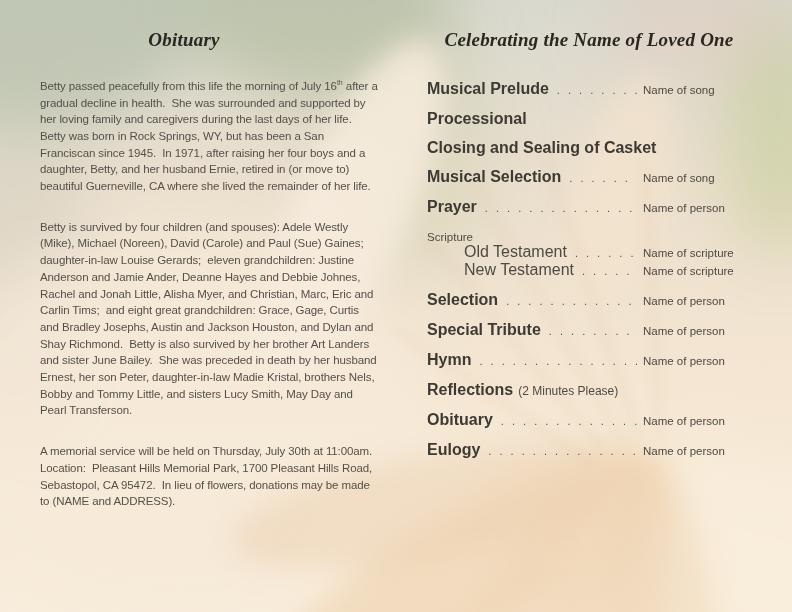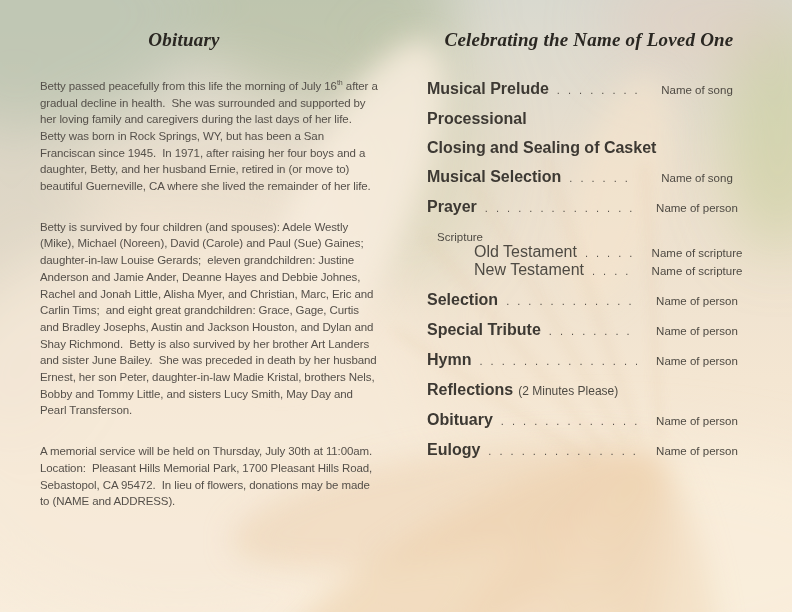--- a/index.html
+++ b/index.html
@@ -57,23 +57,22 @@
     margin:0 6px 0 8px;
     color:#57524b;
     font-size:11px;
   }
   .val {
     width:108px;
     flex-shrink:0;
     font-size:11.5px;
     color:#4e4a43;
     white-space:nowrap;
-    text-align:center;
-  }
-  .svc-group { margin-bottom:14px;margin-left:10px; }
+  }
+  .svc-group { margin-bottom:14px; }
   .svc-group .group-head { line-height:14px; }
   .sub-row { display:flex; align-items:baseline; line-height:15.6px; padding-left:37px; }
   .sub-row .sublbl { white-space:nowrap; flex-shrink:0; font-size:16px; color:#4e4a43; }
 </style>
 </head>
 <body>
 
 <svg class="bg-svg" width="792" height="612" viewBox="0 0 792 612" preserveAspectRatio="none" aria-hidden="true">
   <defs>
     <linearGradient id="gbase" x1="0" y1="0" x2="0" y2="1">

